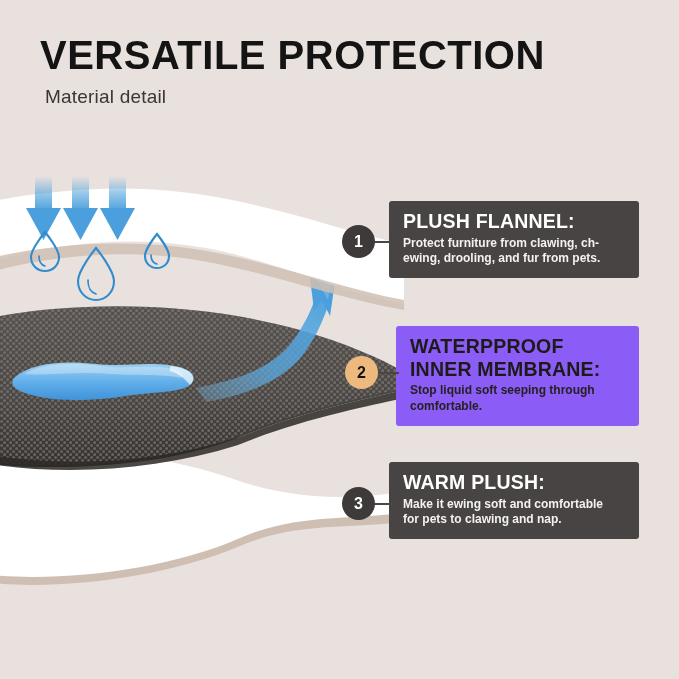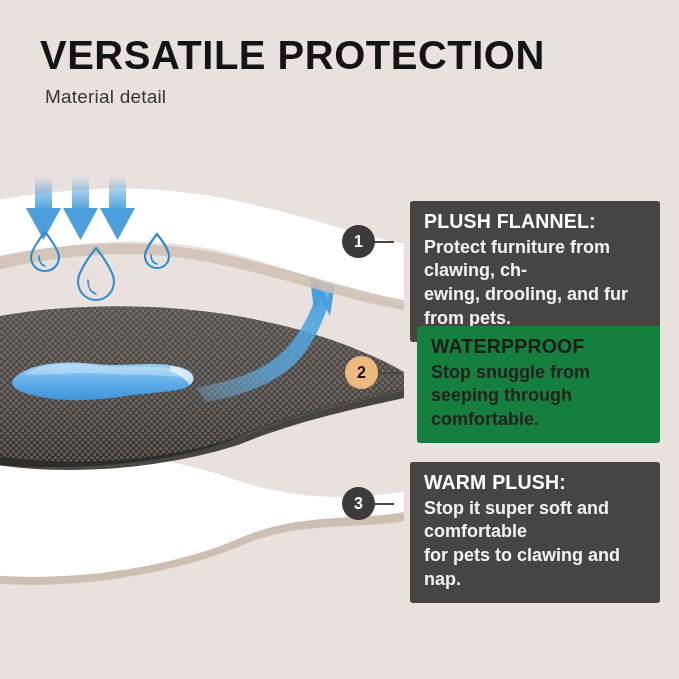--- a/index.html
+++ b/index.html
@@ -49,37 +49,36 @@
     width: 679px;
     height: 679px;
     z-index: 1;
   }
   .callout {
     position: absolute;
     z-index: 6;
     border-radius: 3px;
     box-sizing: border-box;
     padding: 9px 14px 11px 14px;
-    margin-left: 21px;
   }
   .callout.dark {
     background: #474443;
   }
   .callout.orange {
-    background: #15803d;
+    background: #8b5cf6;
   }
   .c-title {
     font-size: 19.5px;
     font-weight: 700;
     letter-spacing: 0.2px;
     line-height: 1.16;
     margin: 0 0 3px 0;
   }
   .c-body {
-    font-size: 18px;
+    font-size: 12px;
     font-weight: 600;
     line-height: 1.32;
     margin: 0;
   }
   .callout.dark .c-title { color: #ffffff; }
   .callout.dark .c-body { color: #f4f2f1; }
   .callout.orange .c-title { color: #1d1b1a; }
   .callout.orange .c-body { color: #24211f; }
 
   #callout-1 { left: 389px; top: 201px; width: 250px; }
@@ -254,28 +253,29 @@
     <div class="c-title">PLUSH FLANNEL:</div>
     <div class="c-body">
       <span>Protect furniture from clawing, ch-</span><br>
       <span>ewing, drooling, and fur from pets.</span>
     </div>
   </div>
 
   <div class="callout orange" id="callout-2">
     <div class="c-title">
       <span>WATERPPROOF</span><br>
+      <span>INNER MEMBRANE:</span>
     </div>
     <div class="c-body">
-      <span>Stop snuggle from seeping through</span><br>
+      <span>Stop liquid soft seeping through</span><br>
       <span>comfortable.</span>
     </div>
   </div>
 
   <div class="callout dark" id="callout-3">
     <div class="c-title">WARM PLUSH:</div>
     <div class="c-body">
-      <span>Stop it super soft and comfortable</span><br>
+      <span>Make it ewing soft and comfortable</span><br>
       <span>for pets to clawing and nap.</span>
     </div>
   </div>
 
 </div>
 
 </body></html>

